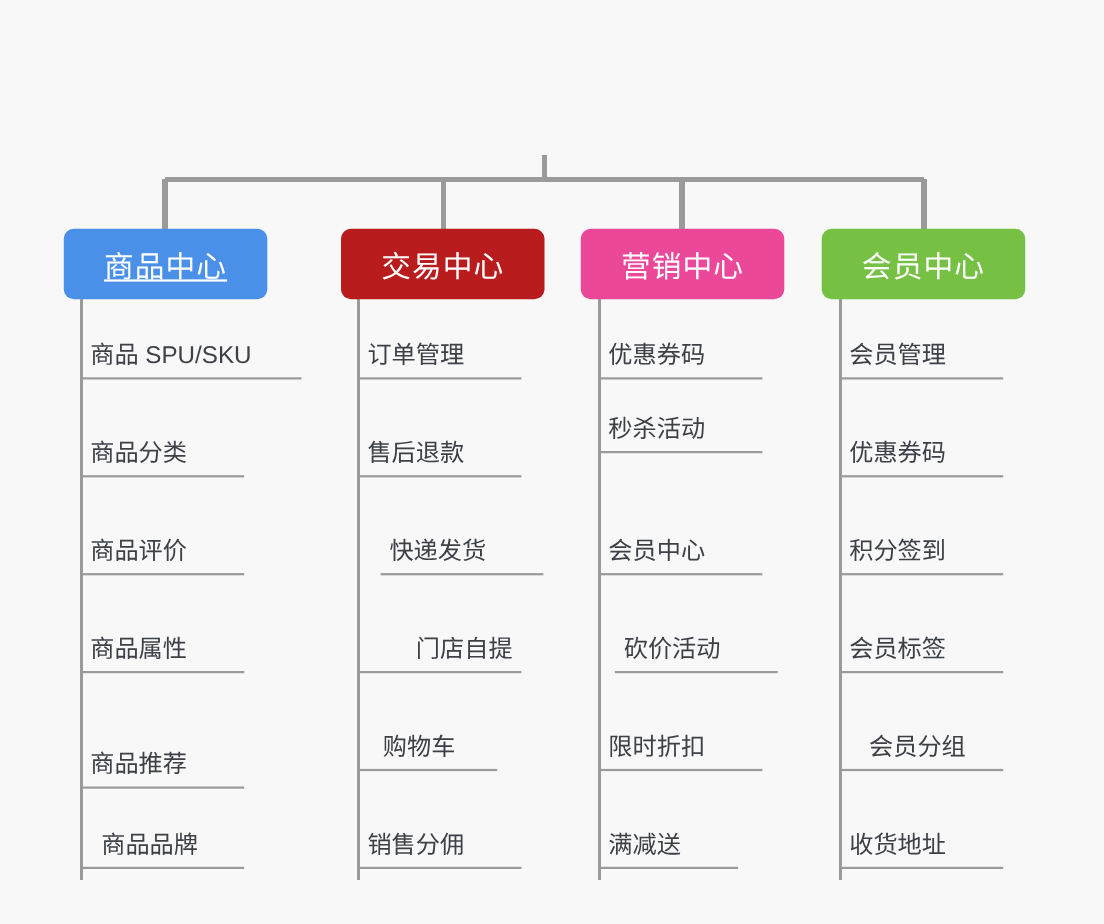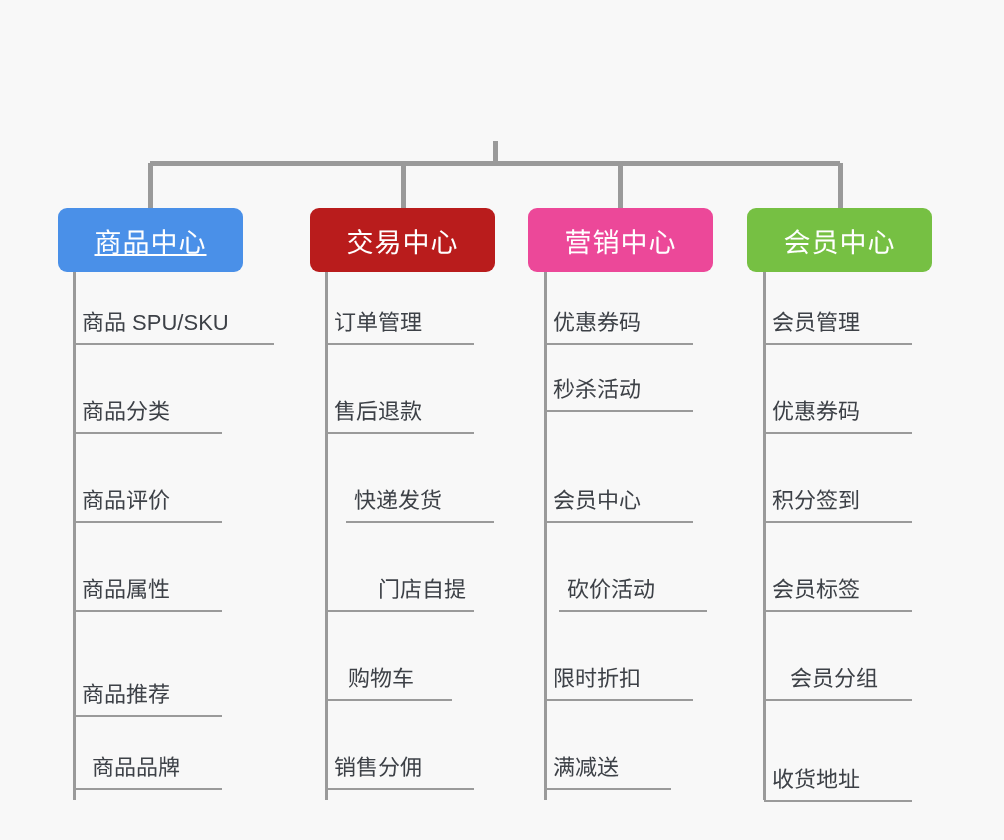--- a/index.html
+++ b/index.html
@@ -218,18 +218,18 @@
     </div>
     <div class="leaf" style="left:764px; top:490px; width:148px;">
       <span>积分签到</span>
     </div>
     <div class="leaf" style="left:764px; top:579px; width:148px;">
       <span>会员标签</span>
     </div>
     <div class="leaf" style="left:764px; top:668px; width:148px;padding-left:26px;">
       <span>会员分组</span>
     </div>
-    <div class="leaf" style="left:764px; top:757px; width:148px;margin-top:12px;">
+    <div class="leaf" style="left:764px; top:757px; width:148px;">
       <span>收货地址</span>
     </div>
   </div>
 
 </div>
 
 </body></html>

